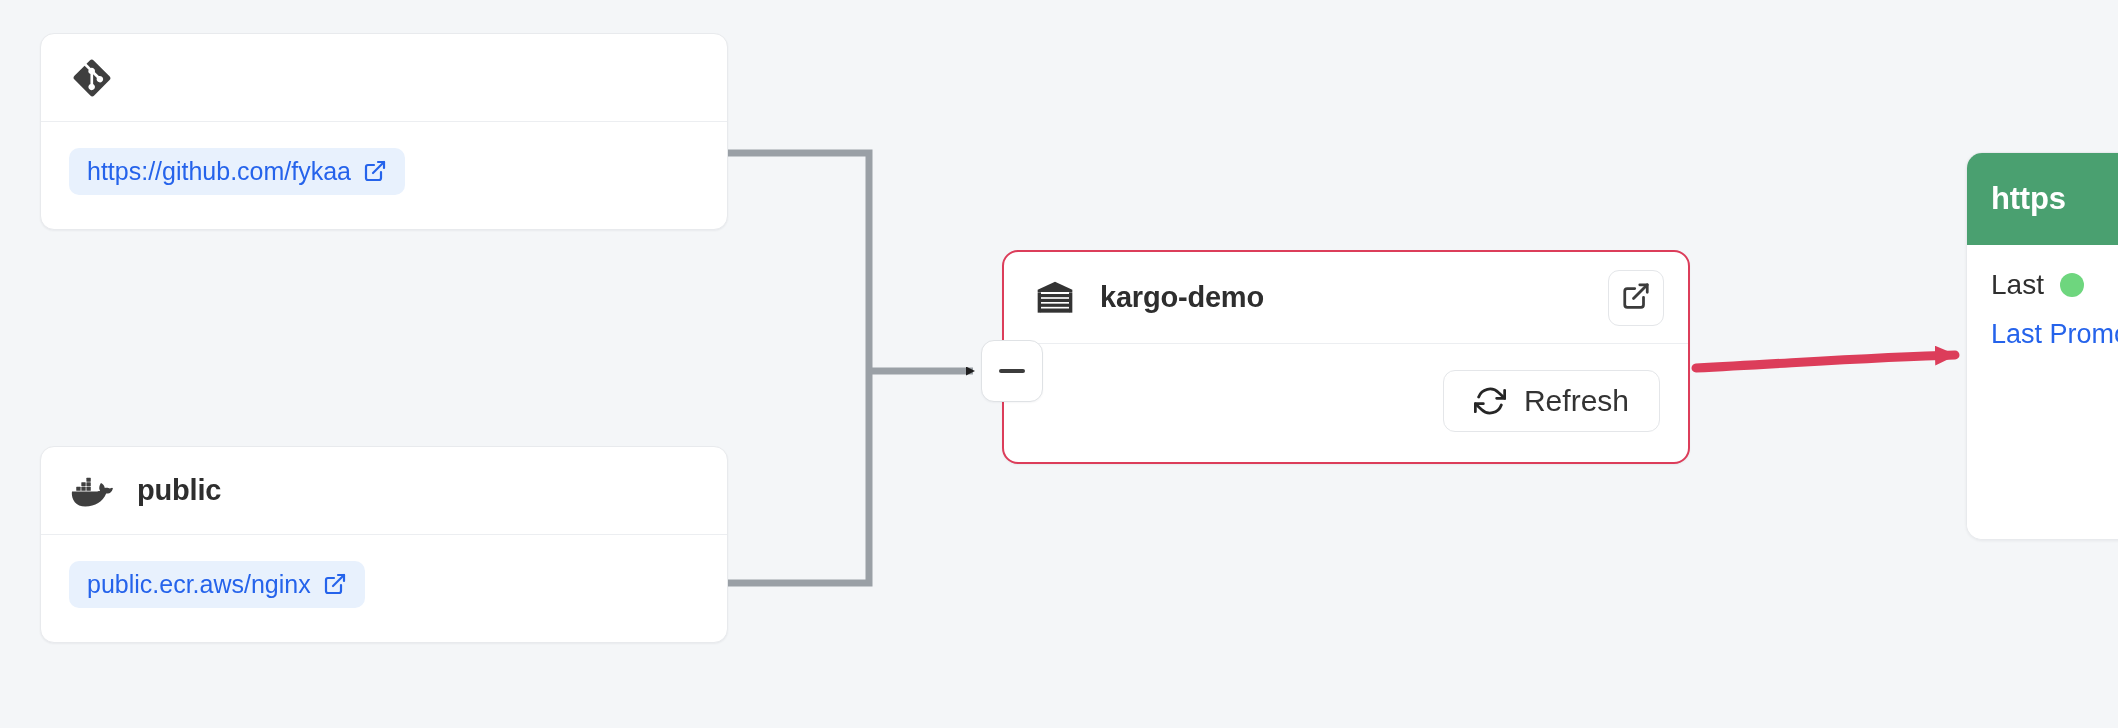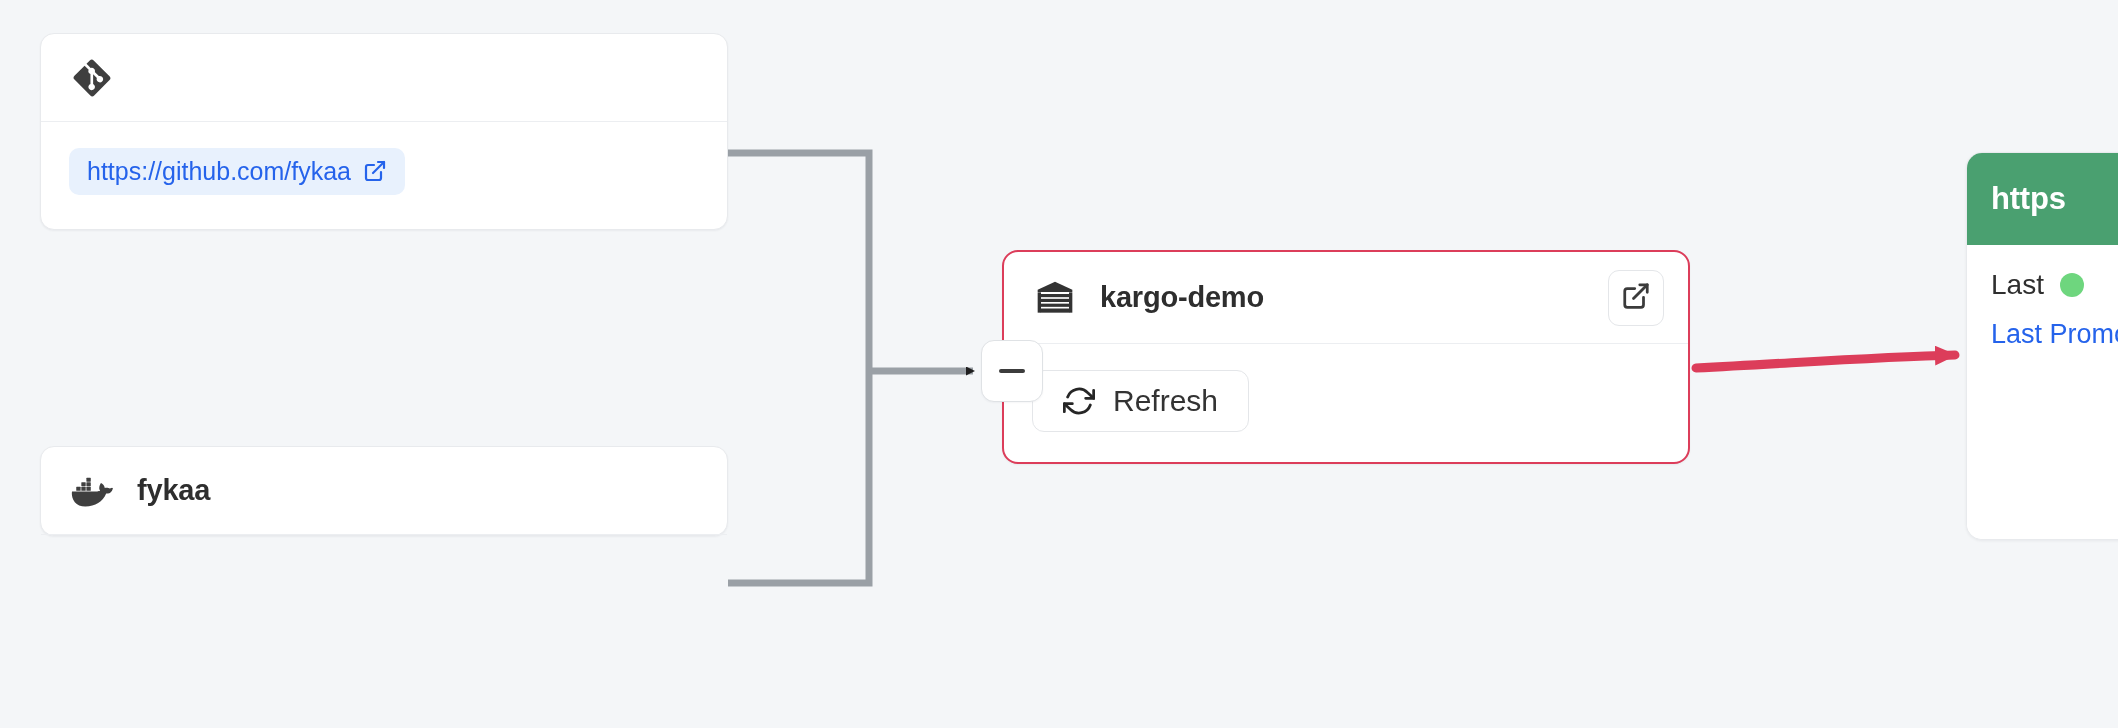--- a/index.html
+++ b/index.html
@@ -119,21 +119,21 @@
     display: flex;
     align-items: center;
     justify-content: center;
     cursor: pointer;
     color: #3b3b3b;
   }
 
   #node-warehouse .node-body {
     display: flex;
     align-items: center;
-    justify-content: flex-start;
+    justify-content: flex-end;
     padding: 26px 28px 30px 28px;
   }
 
   .refresh-btn {
     display: inline-flex;
     align-items: center;
     gap: 18px;
     background: #ffffff;
     border: 1px solid #e4e6e9;
     border-radius: 12px;
@@ -277,21 +277,33 @@
             <rect x="3.0" y="6.6" width="2.5" height="2.3" rx="0.25"></rect>
             <rect x="5.9" y="6.6" width="2.5" height="2.3" rx="0.25"></rect>
             <rect x="8.8" y="6.6" width="2.5" height="2.3" rx="0.25"></rect>
             <rect x="5.9" y="4.0" width="2.5" height="2.3" rx="0.25"></rect>
             <rect x="8.8" y="4.0" width="2.5" height="2.3" rx="0.25"></rect>
             <rect x="8.8" y="1.4" width="2.5" height="2.3" rx="0.25"></rect>
             <path d="M22.2 7.6c-.55-.37-1.9-.5-2.9-.31-.13-.95-.66-1.78-1.62-2.52l-.55-.37-.37.55c-.48.73-.69 1.74-.62 2.6.04.31.16.86.47 1.34-.31.17-.93.4-1.75.39H.6l-.06.33c-.15.89-.15 3.66 1.63 5.79 1.35 1.62 3.37 2.44 6.01 2.44 5.72 0 9.95-2.63 11.93-7.41 .78.02 2.46.01 3.32-1.63.05-.09.2-.4.5-1.09l.08-.19-.56-.37z"></path>
           </g>
         </svg>
       </span>
-      <span class="node-title">fykaa</span>
+      <span class="node-title">public</span>
+    </div>
+    <div class="node-body">
+      <a class="url-chip" href="#">
+        <span>public.ecr.aws/nginx</span>
+        <span class="ext-glyph">
+          <svg width="24" height="24" viewBox="0 0 24 24" fill="none" stroke="currentColor" stroke-width="2.2" stroke-linecap="round" stroke-linejoin="round" xmlns="http://www.w3.org/2000/svg">
+            <path d="M18 13v6a2 2 0 0 1-2 2H5a2 2 0 0 1-2-2V8a2 2 0 0 1 2-2h6"></path>
+            <polyline points="15 3 21 3 21 9"></polyline>
+            <line x1="10" y1="14" x2="21" y2="3"></line>
+          </svg>
+        </span>
+      </a>
     </div>
   </div>
 
   <div class="node" id="node-warehouse">
     <div class="node-header">
       <span class="icon-slot">
         <svg width="40" height="40" viewBox="0 0 24 24" xmlns="http://www.w3.org/2000/svg">
           <path fill="#333333" d="M12 2.2 1.6 7.1v1.3h20.8V7.1L12 2.2z"></path>
           <path fill="#333333" d="M3.4 9.6h17.2V21H3.4V9.6z" opacity="0"></path>
           <rect x="3.4" y="9.6" width="17.2" height="1.9" fill="#333333"></rect>

